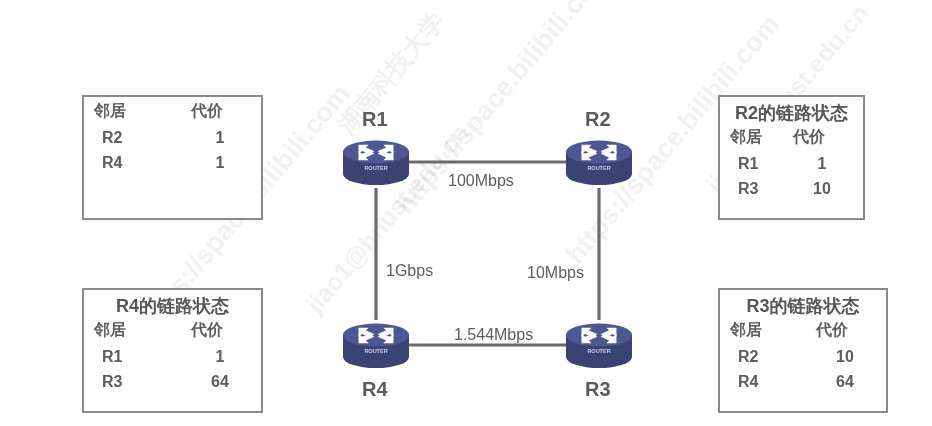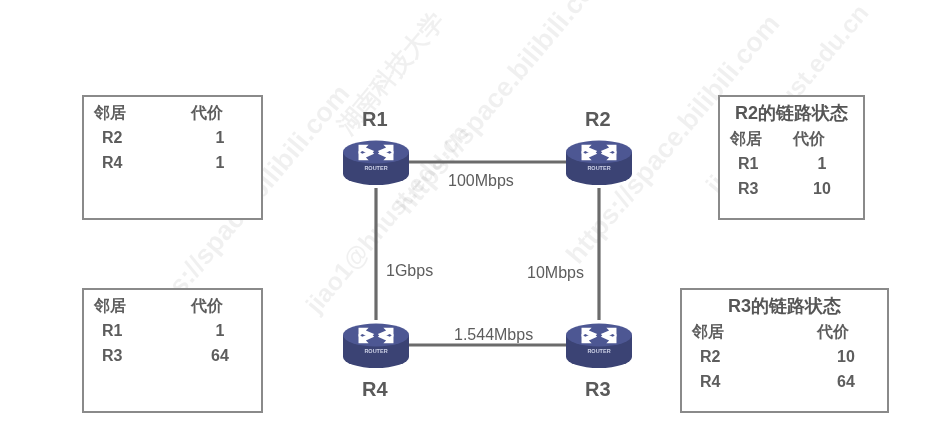--- a/index.html
+++ b/index.html
@@ -63,20 +63,21 @@
     line-height: 26px;
     white-space: nowrap;
   }
   .lsdb-head {
     display: flex;
     font-size: 16px;
     font-weight: bold;
     color: #5d5d5d;
     line-height: 25px;
     padding: 0 12px 0 10px;
+    font-family: Liberation Mono, monospace;
   }
   .lsdb-head .c1 { flex: 1 1 auto; text-align: left; }
   .lsdb-head .c2 { flex: 0 0 58px; text-align: left; }
   .lsdb-row {
     display: flex;
     font-size: 16px;
     font-weight: bold;
     color: #5d5d5d;
     line-height: 25px;
     padding: 0 12px 0 18px;
@@ -151,35 +152,36 @@
       <span class="c1">R1</span>
       <span class="c2">1</span>
     </div>
     <div class="lsdb-row">
       <span class="c1">R3</span>
       <span class="c2">10</span>
     </div>
   </div>
 
   <div class="lsdb" style="left:82px; top:288px; width:181px; height:125px;">
+    <div class="lsdb-title">R4的链路状态</div>
     <div class="lsdb-head">
       <span class="c1">邻居</span>
       <span class="c2">代价</span>
     </div>
     <div class="lsdb-row">
       <span class="c1">R1</span>
       <span class="c2">1</span>
     </div>
     <div class="lsdb-row">
       <span class="c1">R3</span>
       <span class="c2">64</span>
     </div>
   </div>
 
-  <div class="lsdb" style="left:680px; top:288px; width:209px; height:125px;">
+  <div class="lsdb" style="left:718px; top:288px; width:170px; height:125px;">
     <div class="lsdb-title">R3的链路状态</div>
     <div class="lsdb-head">
       <span class="c1">邻居</span>
       <span class="c2">代价</span>
     </div>
     <div class="lsdb-row">
       <span class="c1">R2</span>
       <span class="c2">10</span>
     </div>
     <div class="lsdb-row">

